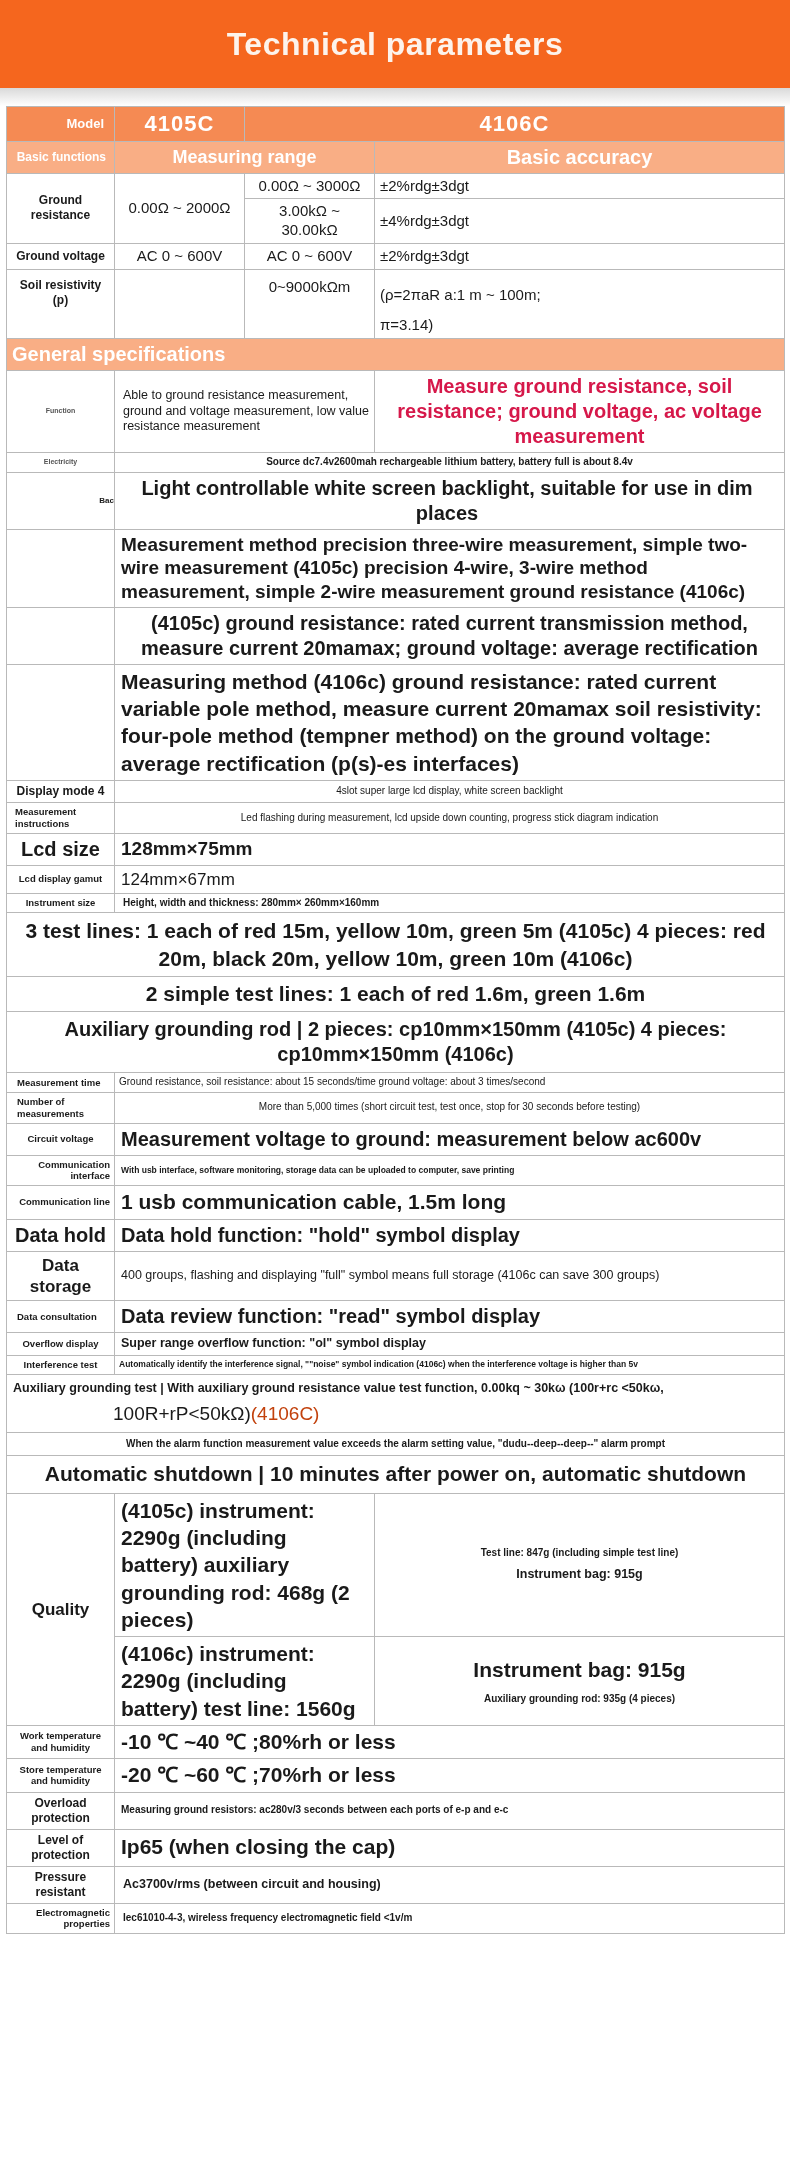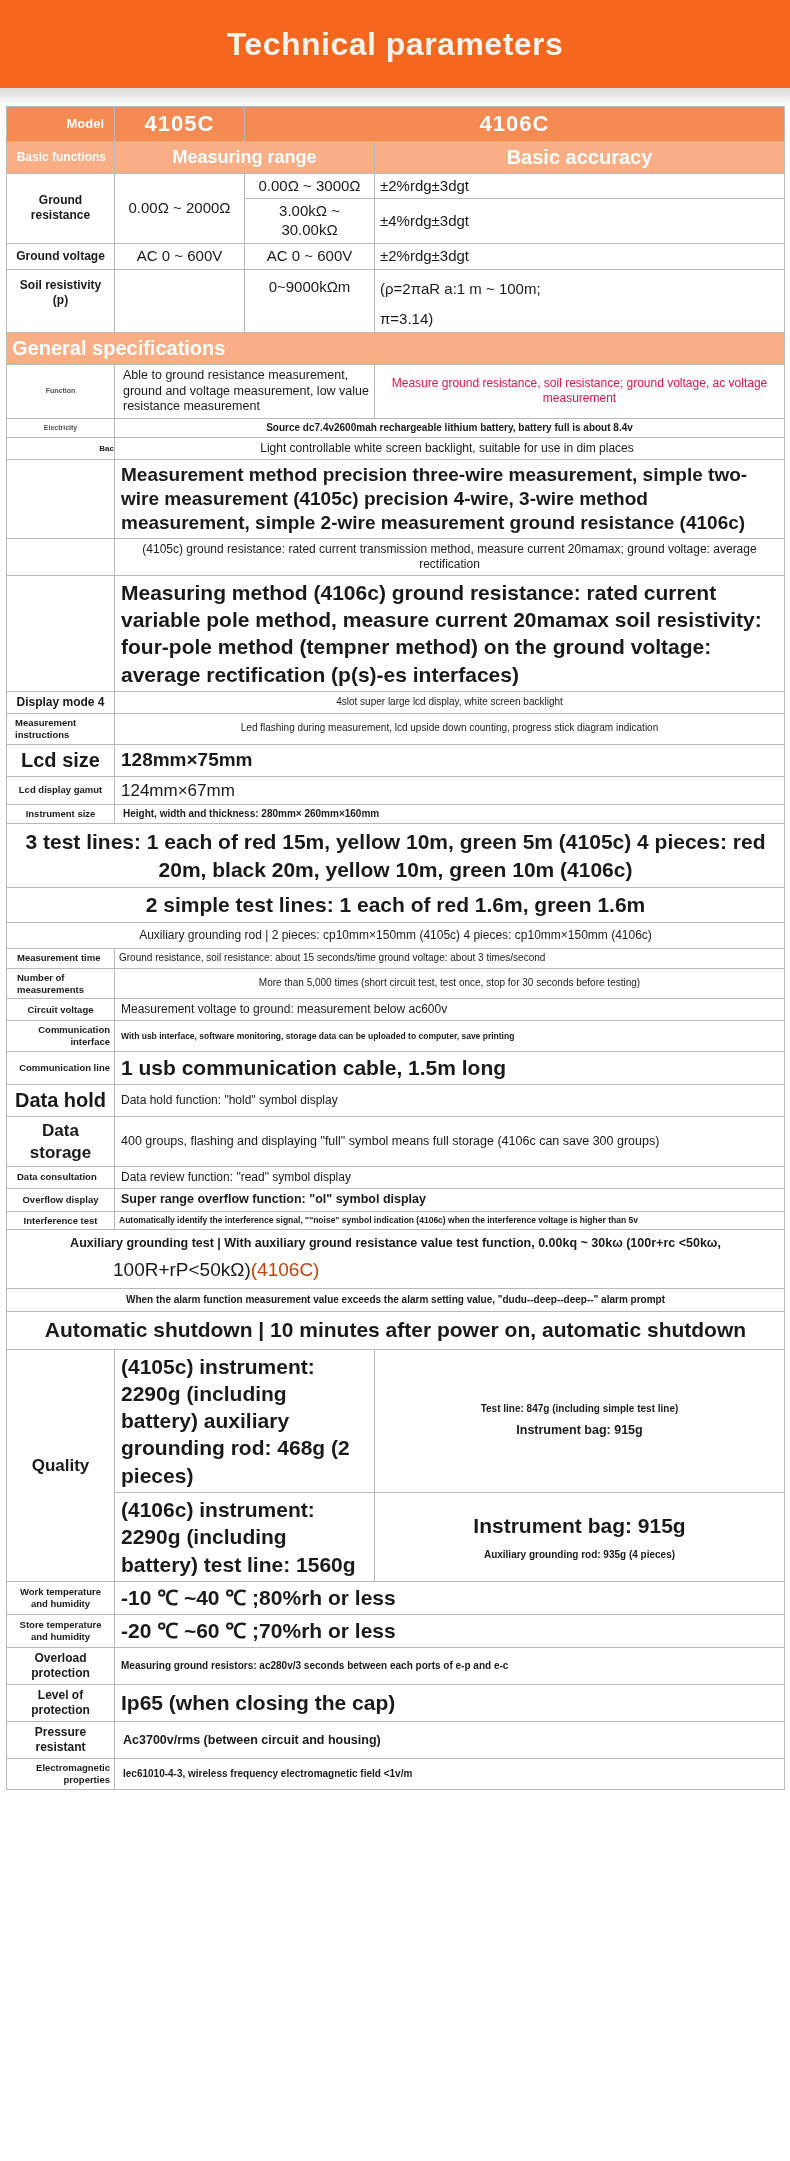--- a/index.html
+++ b/index.html
@@ -102,21 +102,21 @@
   .lbl-xs  { font-size: 7px;  font-weight: bold; color:#555; }
   .lbl-s   { font-size: 9.5px; }
   .lbl-m   { font-size: 12px; }
   .lbl-l   { font-size: 17px; }
   .lbl-xl  { font-size: 20px; }
 
   .val  { font-size: 15px; }
   .val-xs { font-size: 8.5px; }
   .val-s  { font-size: 10px; }
   .val-m  { font-size: 12.5px; }
-  .val-l  { font-size: 12px; font-weight: normal; }
+  .val-l  { font-size: 20px; font-weight: bold; }
   .val-xl { font-size: 19px; font-weight: bold; }
   .val-xxl{ font-size: 21px; font-weight: bold; }
 
   .c { text-align: center; }
   .l { text-align: left; }
   .b { font-weight: bold; }
   .red { color: #d6184a; }
   .redline { color: #c2410c; }
 
   .pad-l { padding-left: 10px; }
@@ -169,21 +169,21 @@
     <td class="lbl lbl-m">Ground voltage</td>
     <td class="val c">AC 0 ~ 600V</td>
     <td class="val c">AC 0 ~ 600V</td>
     <td class="val pad-l">±2%rdg±3dgt</td>
   </tr>
 
   <tr style="height:60px">
     <td class="lbl lbl-m" style="vertical-align:top;padding-top:8px">Soil resistivity (p)</td>
     <td class="val c"></td>
     <td class="val c" style="vertical-align:top;padding-top:8px">0~9000kΩm</td>
-    <td class="val pad-l" style="vertical-align:top;padding-top:10px">
+    <td class="val pad-l" style="vertical-align:top;padding-top:16px">
       <span class="stack">
         <span>(ρ=2πaR a:1 m ~ 100m;</span>
         <span style="margin-top:12px">π=3.14)</span>
       </span>
     </td>
   </tr>
 
   <tr class="hdr-general">
     <td colspan="4">General specifications</td>
   </tr>
@@ -301,21 +301,21 @@
     <td class="val-m b l" colspan="3" style="padding-left:6px">Super range overflow function: "ol" symbol display</td>
   </tr>
 
   <tr>
     <td class="lbl lbl-s">Interference test</td>
     <td class="val-xs b l" colspan="3" style="padding-left:4px">Automatically identify the interference signal, ""noise" symbol indication (4106c) when the interference voltage is higher than 5v</td>
   </tr>
 
   <tr>
     <td colspan="4" style="padding:6px 6px">
-      <div class="val-m b" style="text-align:center">Auxiliary grounding test | With auxiliary ground resistance value test function, 0.00kq ~ 30kω (100r+rc &lt;50kω,</div>
+      <div class="val-m b" style="text-align:left">Auxiliary grounding test | With auxiliary ground resistance value test function, 0.00kq ~ 30kω (100r+rc &lt;50kω,</div>
       <div style="text-align:left;padding-left:100px;margin-top:6px">
         <span class="val-xl" style="font-weight:normal;font-size:19px">100R+rP&lt;50kΩ)</span><span class="redline val-xl" style="font-weight:normal;font-size:19px">(4106C)</span>
       </div>
     </td>
   </tr>
 
   <tr>
     <td colspan="4" class="val-s b c" style="padding:5px 10px">When the alarm function measurement value exceeds the alarm setting value, "dudu--deep--deep--" alarm prompt</td>
   </tr>
 

